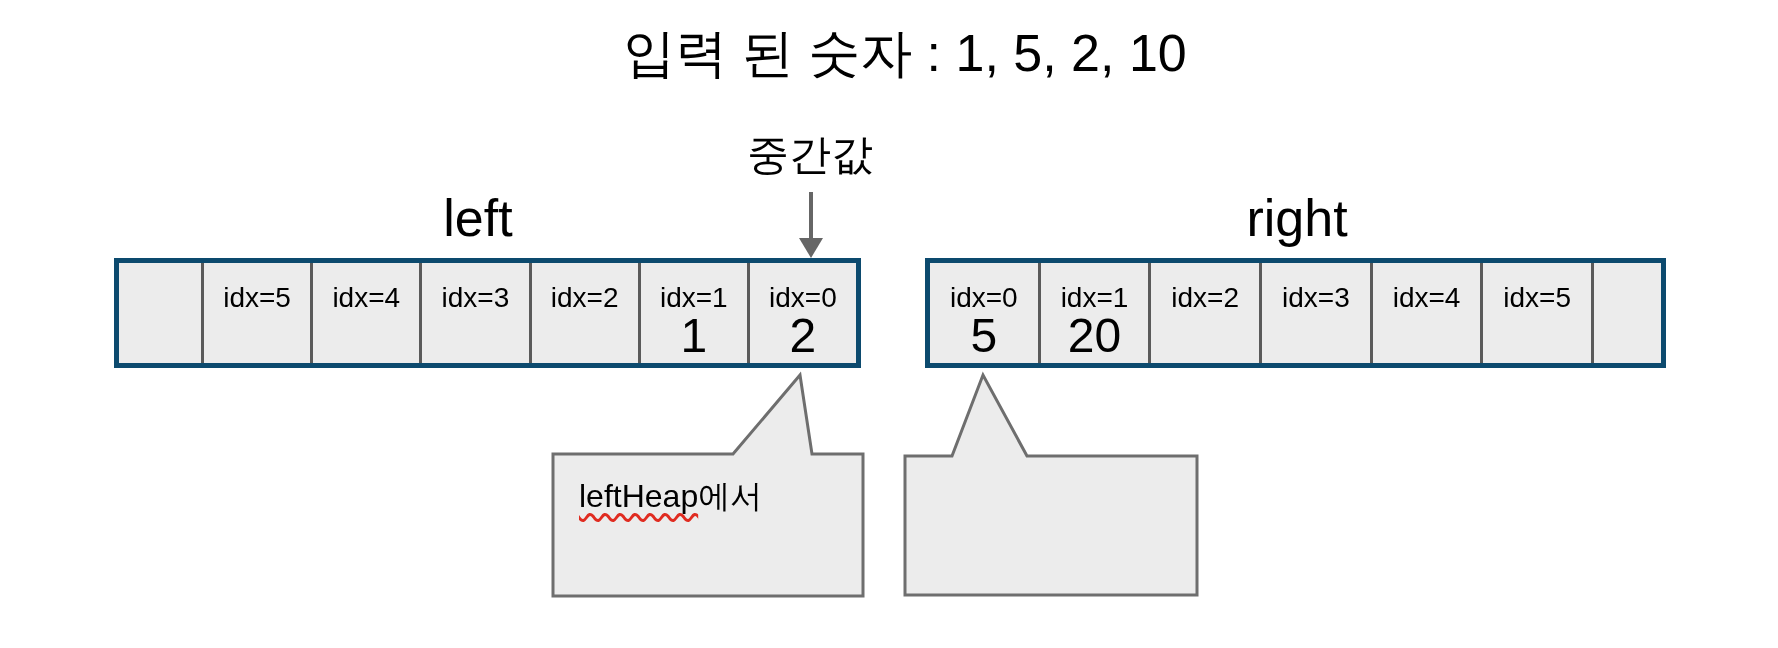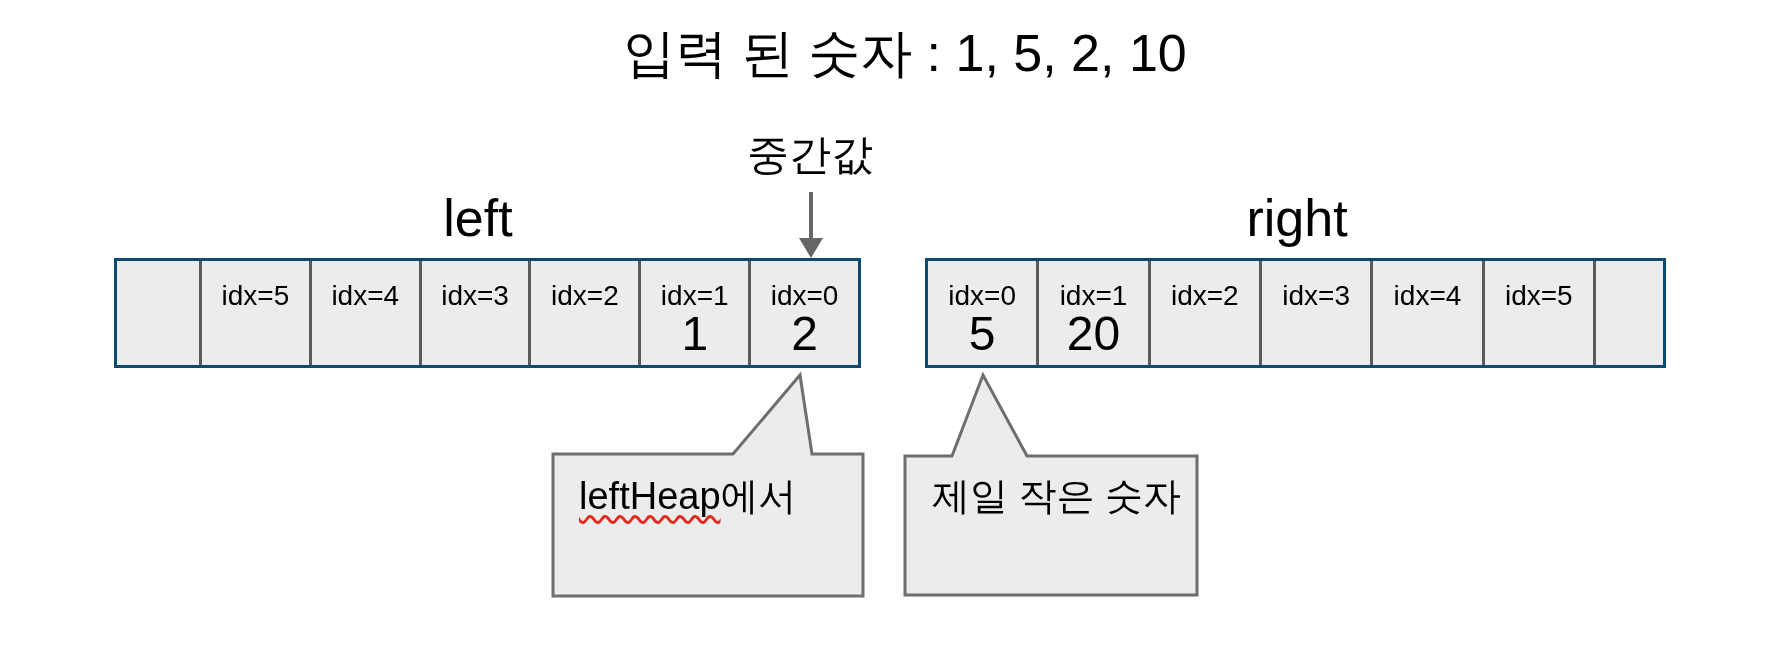--- a/index.html
+++ b/index.html
@@ -44,21 +44,21 @@
   }
   .array-label.left  { left: 478px; }
   .array-label.right { left: 1297px; }
 
   .array {
     position: absolute;
     top: 258px;
     height: 110px;
     display: flex;
     background: #ececec;
-    border: 3px solid #0c4a6e;
+    border: 5px solid #0c4a6e;
   }
   .array.left-array  { left: 114px;  width: 747px; }
   .array.right-array { left: 925px;  width: 741px; }
 
   .cell { flex: 1 1 0; display: flex; flex-direction: column; align-items: center; padding-top: 20px; }
   .cell + .cell { border-left: 3px solid #5a5a5a; }
   .cell.narrow-first { flex: 0 0 82px; }
   .cell.narrow-last  { flex: 0 0 70px; }
 
   .cell .idx { font-size: 28px; line-height: 30px; white-space: nowrap; }
@@ -66,21 +66,21 @@
 
   .overlay {
     position: absolute;
     top: 0; left: 0;
     width: 1778px; height: 648px;
     pointer-events: none;
   }
 
   .callout-text {
     position: absolute;
-    font-size: 38px;
+    font-size: 32px;
     line-height: 48px;
     white-space: nowrap;
   }
   .callout-text.left  { left: 579px; top: 472px; }
   .callout-text.right { left: 932px; top: 472px; }
 
   .misspelled {
     text-decoration-line: underline;
     text-decoration-style: wavy;
     text-decoration-color: #e02b20;
@@ -171,16 +171,15 @@
       <div class="idx"></div>
       <div class="val"></div>
     </div>
   </div>
 
   <div class="callout-text left">
     <div><span class="misspelled">leftHeap</span><span>에서</span></div>
   </div>
 
   <div class="callout-text right">
-    <div>제일 작은 숫자</div>
   </div>
 
 </div>
 
 </body></html>

